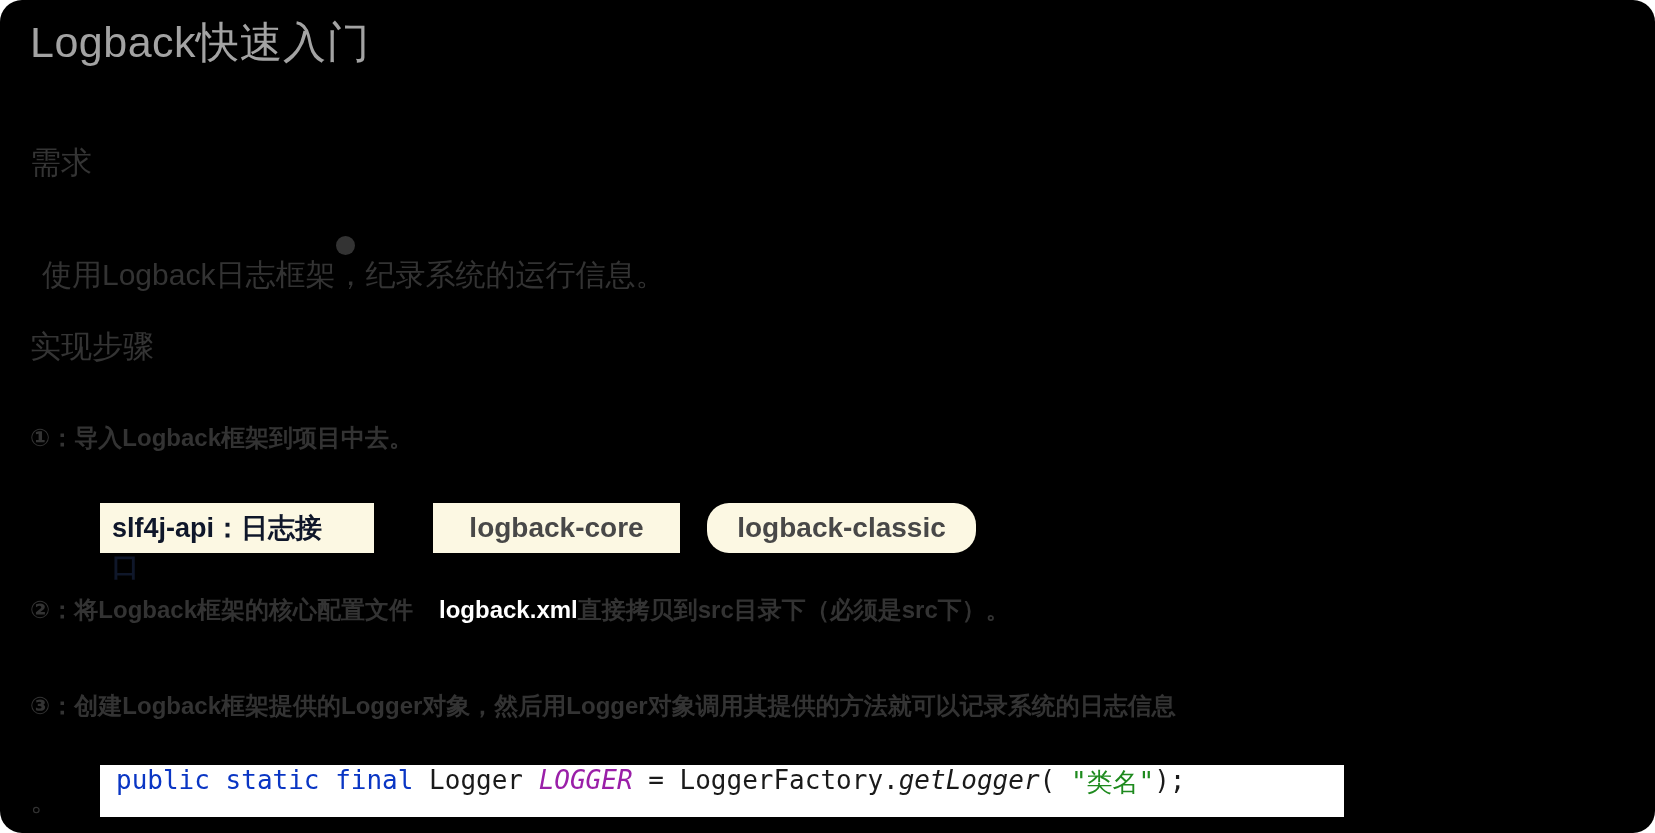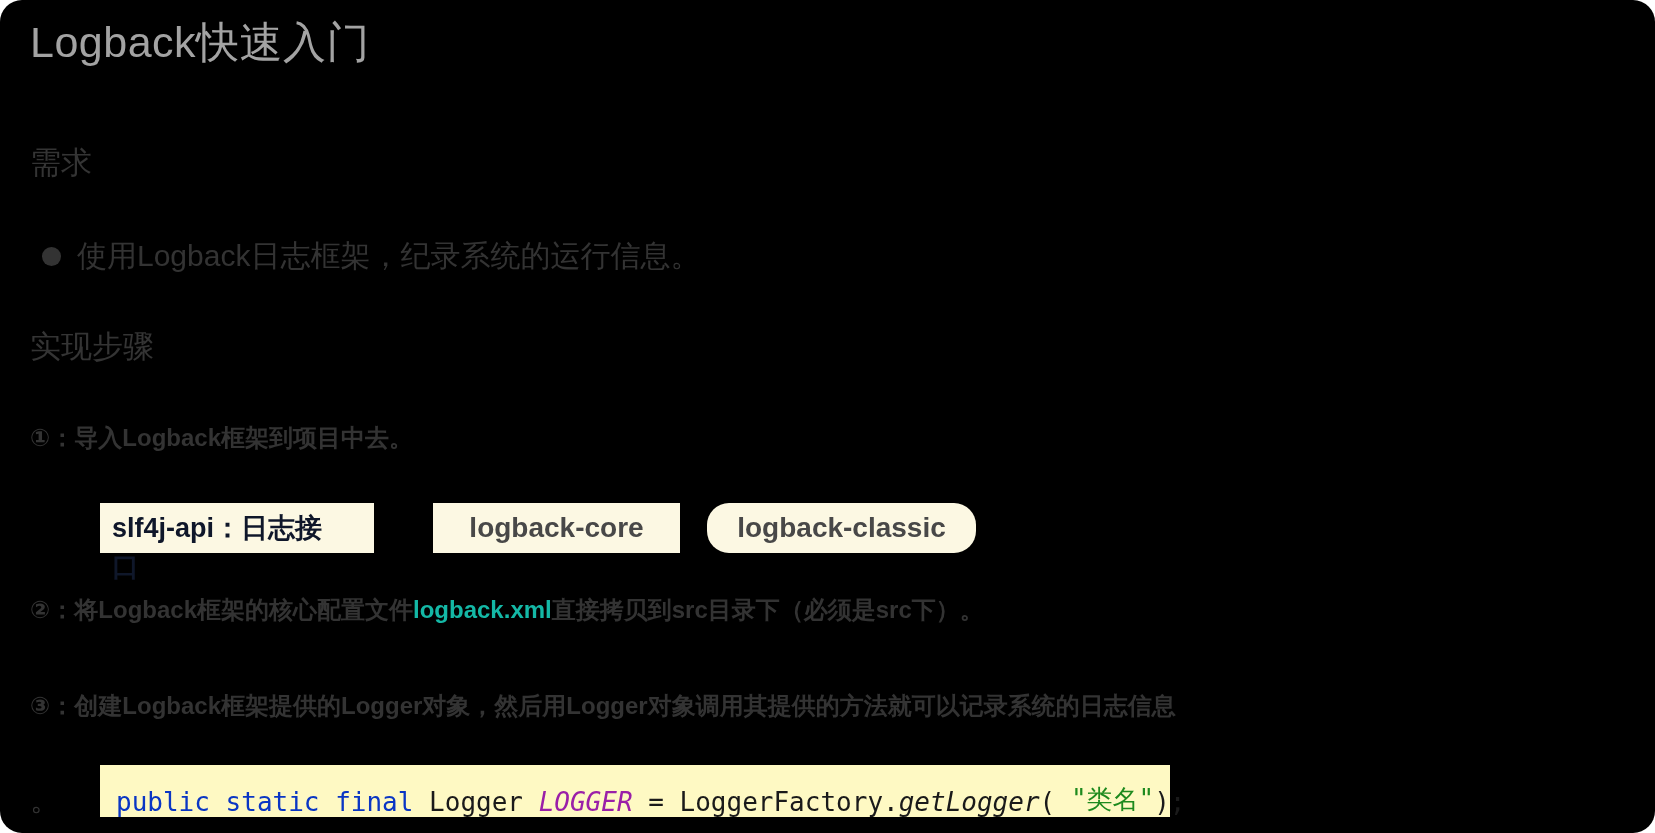--- a/index.html
+++ b/index.html
@@ -39,33 +39,34 @@
     font-weight: 700;
     color: #333333;
     line-height: 1.16;
     white-space: nowrap;
   }
   .bullet-row {
     left: 42px; top: 236px;
     display: flex;
     align-items: center;
     color: #333333;
+    flex-direction: column;
   }
   .bullet-dot {
     width: 19px; height: 19px;
     background: #333333;
     border-radius: 50%;
     margin-right: 16px;
     flex: 0 0 auto;
   }
   .bullet-text {
     font-size: 30px;
     white-space: nowrap;
   }
-  .hl-red { color: #14b8a6; }
+  .hl-red { color: #ffffff; margin-left: 26px; }
 
   .chip {
     top: 503px;
     height: 50px;
     background: #FCF8E3;
     box-sizing: border-box;
     overflow: visible;
   }
   .chip-1 { left: 100px; width: 274px; }
   .chip-2 { left: 433px; width: 247px; }
@@ -90,24 +91,24 @@
     white-space: nowrap;
   }
 
   .period-cont {
     left: 30px; top: 780px;
     font-size: 30px;
     color: #333333;
   }
   .code-box {
     left: 100px; top: 765px;
-    width: 1070px; height: 52px;
-    background: #fef9c3;
+    width: 1244px; height: 52px;
+    background: #ffffff;
     display: flex;
-    align-items: flex-end;
+    align-items: flex-start;
     box-sizing: border-box;
     padding-left: 16px;
     font-family: "DejaVu Sans Mono", "Liberation Mono", monospace;
     font-size: 26px;
     white-space: pre;
   }
   .tk-kw     { color: #0A36C4; }
   .tk-plain  { color: #1A1A1A; }
   .tk-field  { color: #9A1FA8; font-style: italic; }
   .tk-method { color: #1A1A1A; font-style: italic; }

